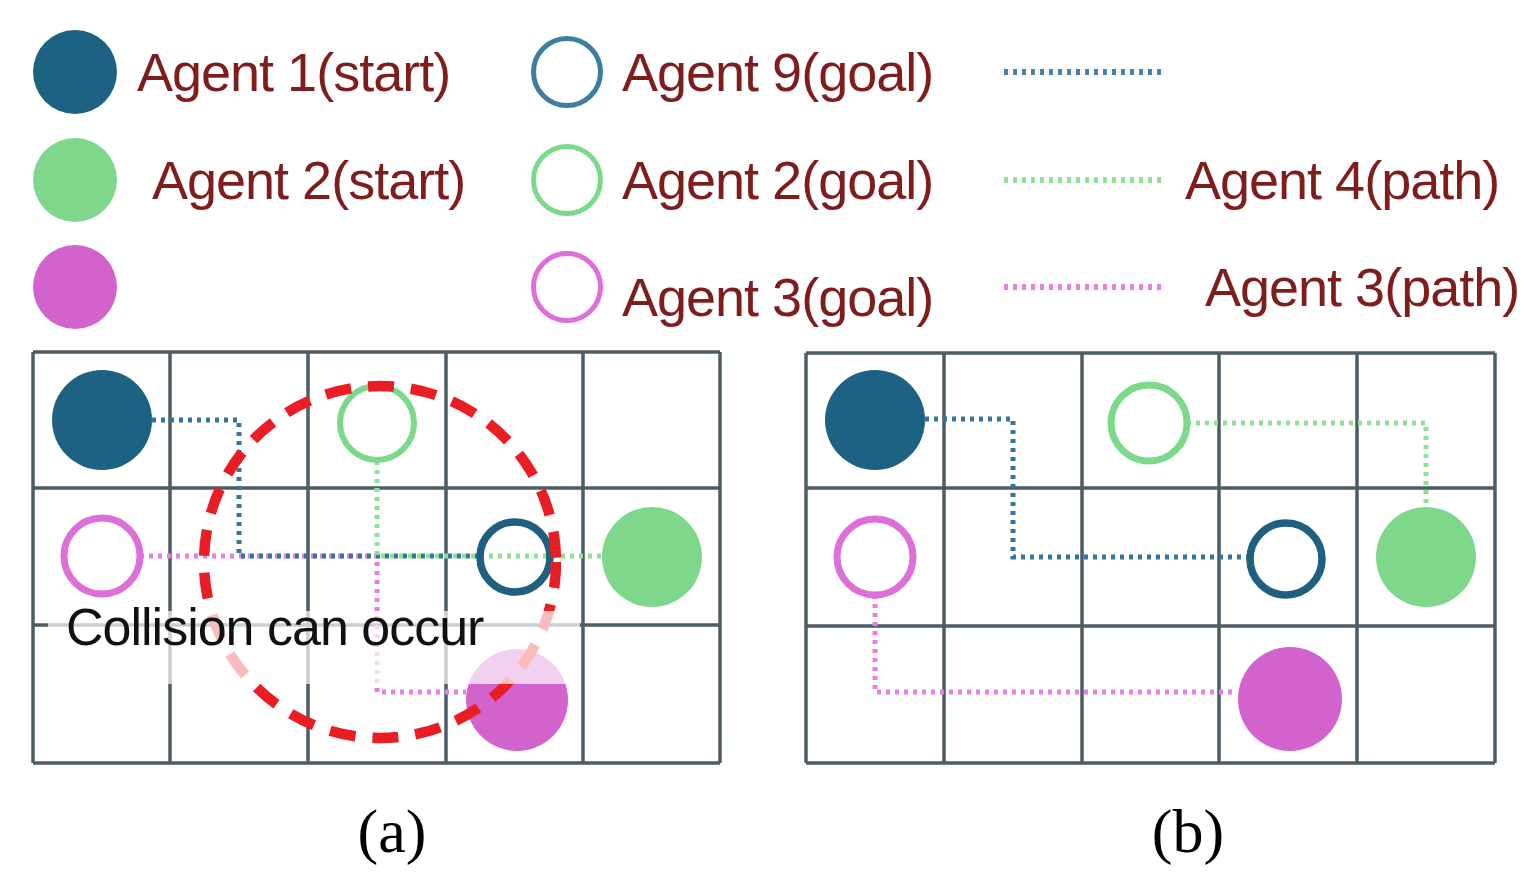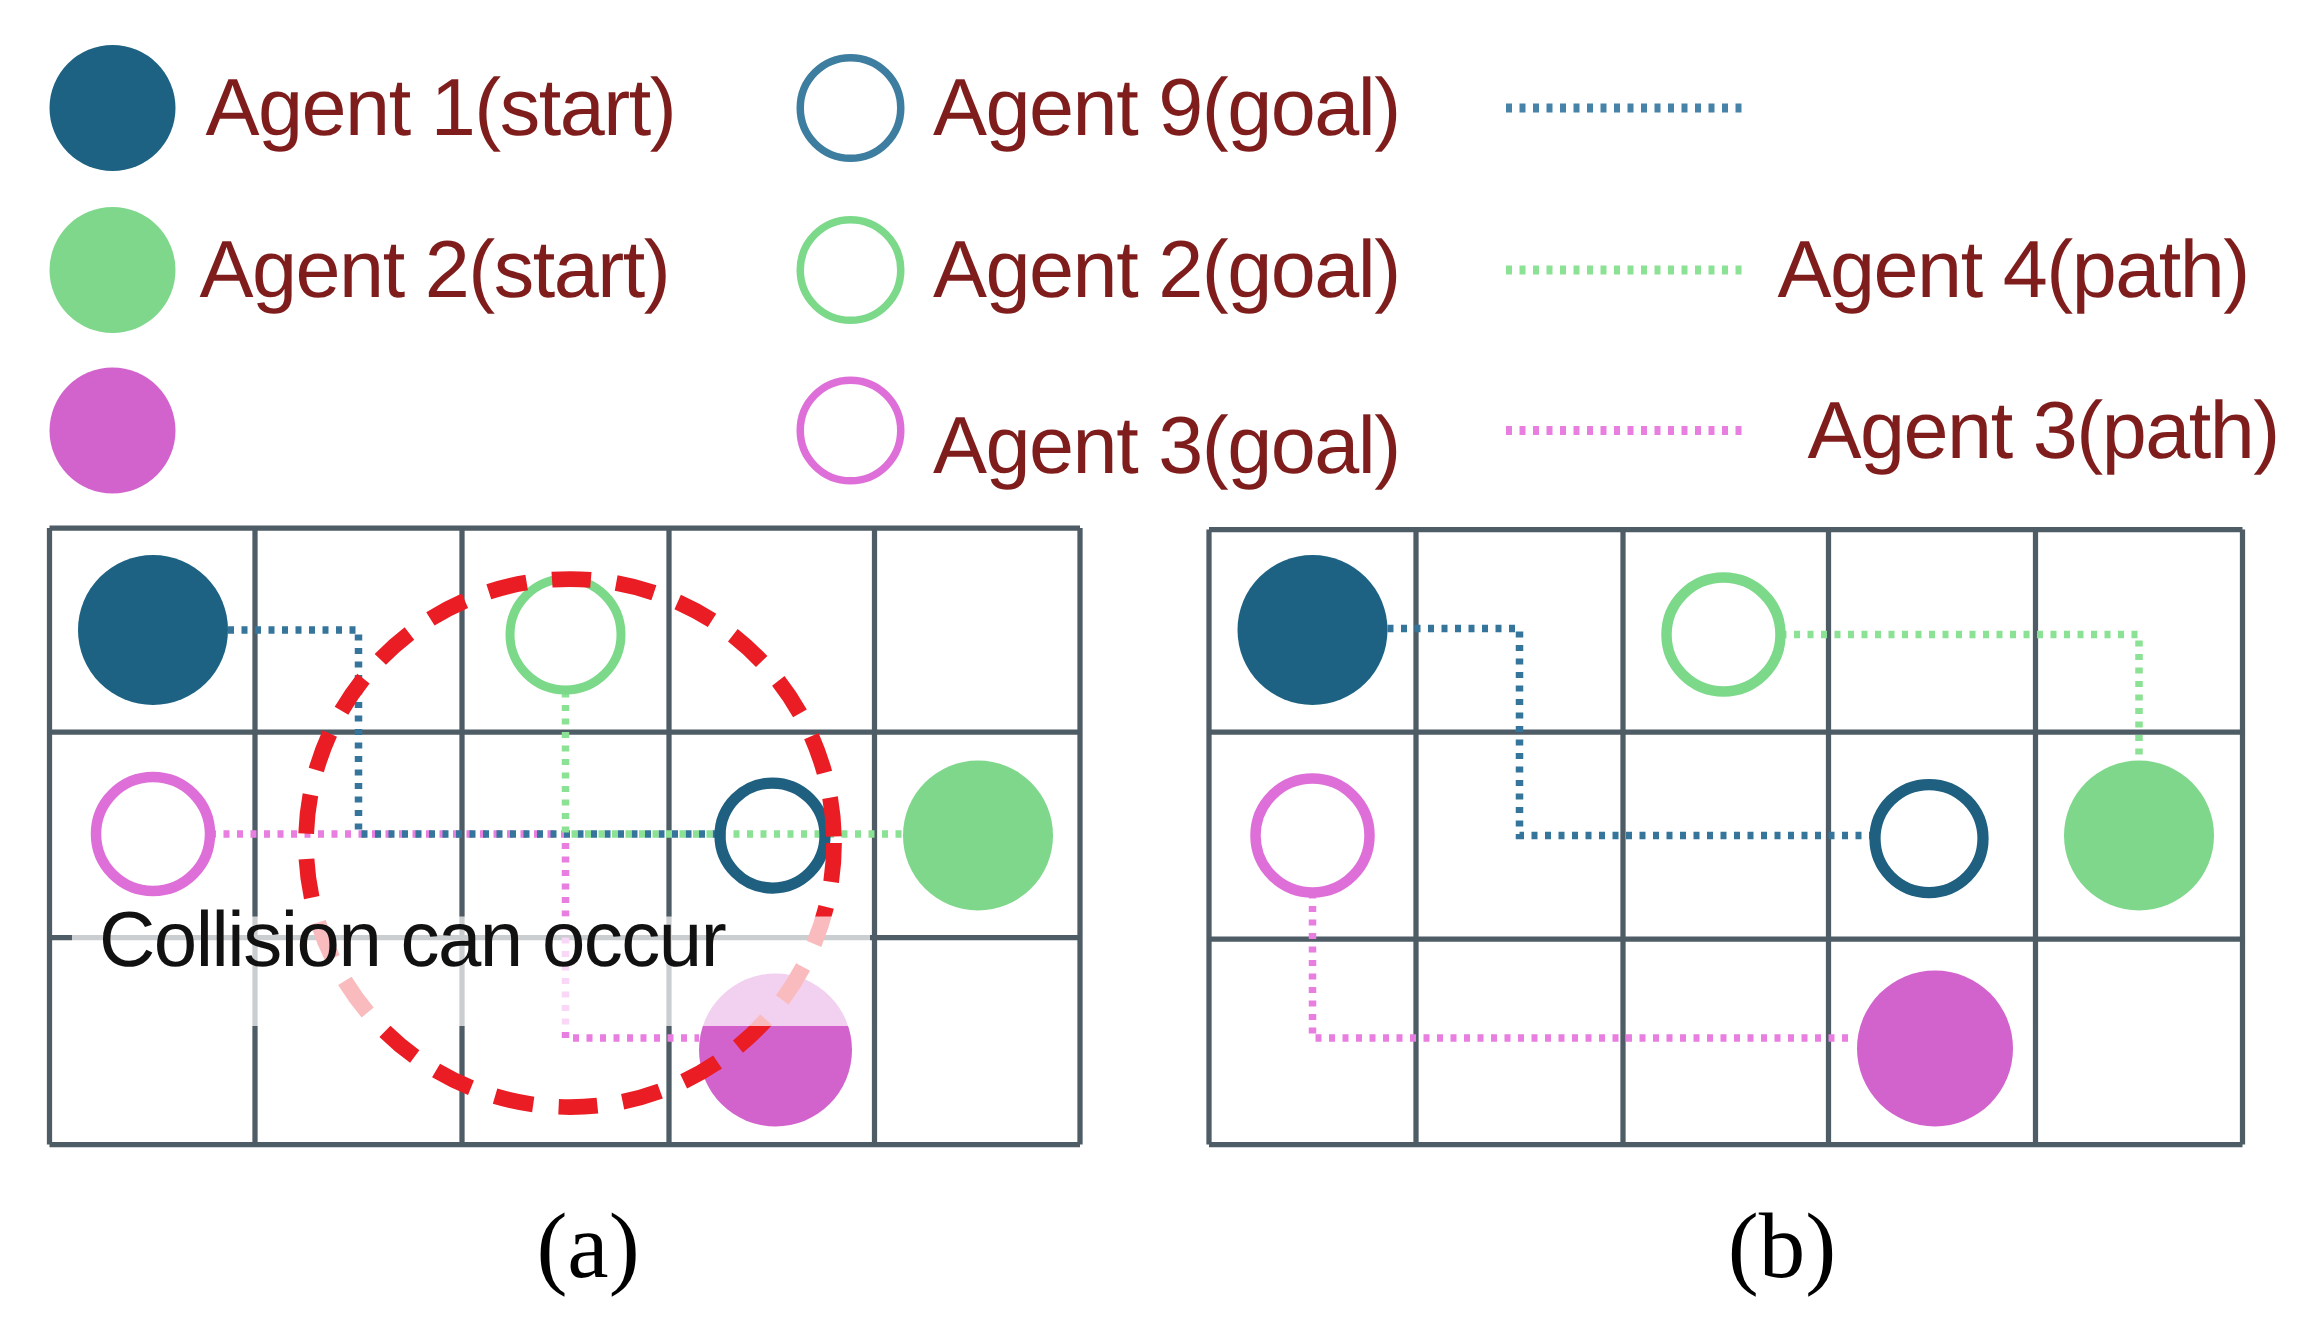--- a/index.html
+++ b/index.html
@@ -45,21 +45,21 @@
 
   <div class="swatch-fill fill-a1" style="left:33px;top:30px;"></div>
   <div class="legend-label" style="left:137px;top:42px;">Agent 1(start)</div>
   <div class="swatch-hollow hollow-a1" style="left:531px;top:36px;"></div>
   <div class="legend-label" style="left:622px;top:42px;">Agent 9(goal)</div>
   <svg class="swatch-path" style="left:1001px;top:67px;" viewBox="0 0 166 10">
     <line x1="3" y1="5" x2="163" y2="5" stroke="#4782a8" stroke-width="6" stroke-dasharray="4 5"></line>
   </svg>
 
   <div class="swatch-fill fill-a2" style="left:33px;top:138px;"></div>
-  <div class="legend-label" style="left:133px;top:150px;">Agent 2(start)</div>
+  <div class="legend-label" style="left:152px;top:150px;">Agent 2(start)</div>
   <div class="swatch-hollow hollow-a2" style="left:531px;top:144px;"></div>
   <div class="legend-label" style="left:622px;top:150px;">Agent 2(goal)</div>
   <svg class="swatch-path" style="left:1001px;top:175px;" viewBox="0 0 166 10">
     <line x1="3" y1="5" x2="163" y2="5" stroke="#8be194" stroke-width="6" stroke-dasharray="4 5"></line>
   </svg>
   <div class="legend-label" style="left:1185px;top:150px;">Agent 4(path)</div>
 
   <div class="swatch-fill fill-a3" style="left:33px;top:245px;"></div>
   <div class="swatch-hollow hollow-a3" style="left:531px;top:251px;"></div>
   <div class="legend-label" style="left:622px;top:267px;">Agent 3(goal)</div>

